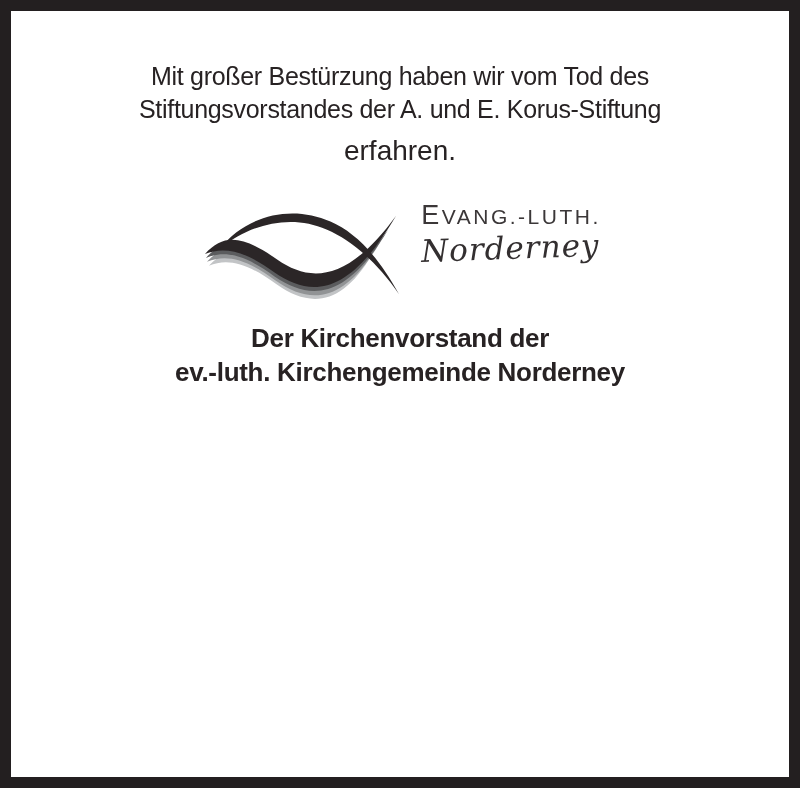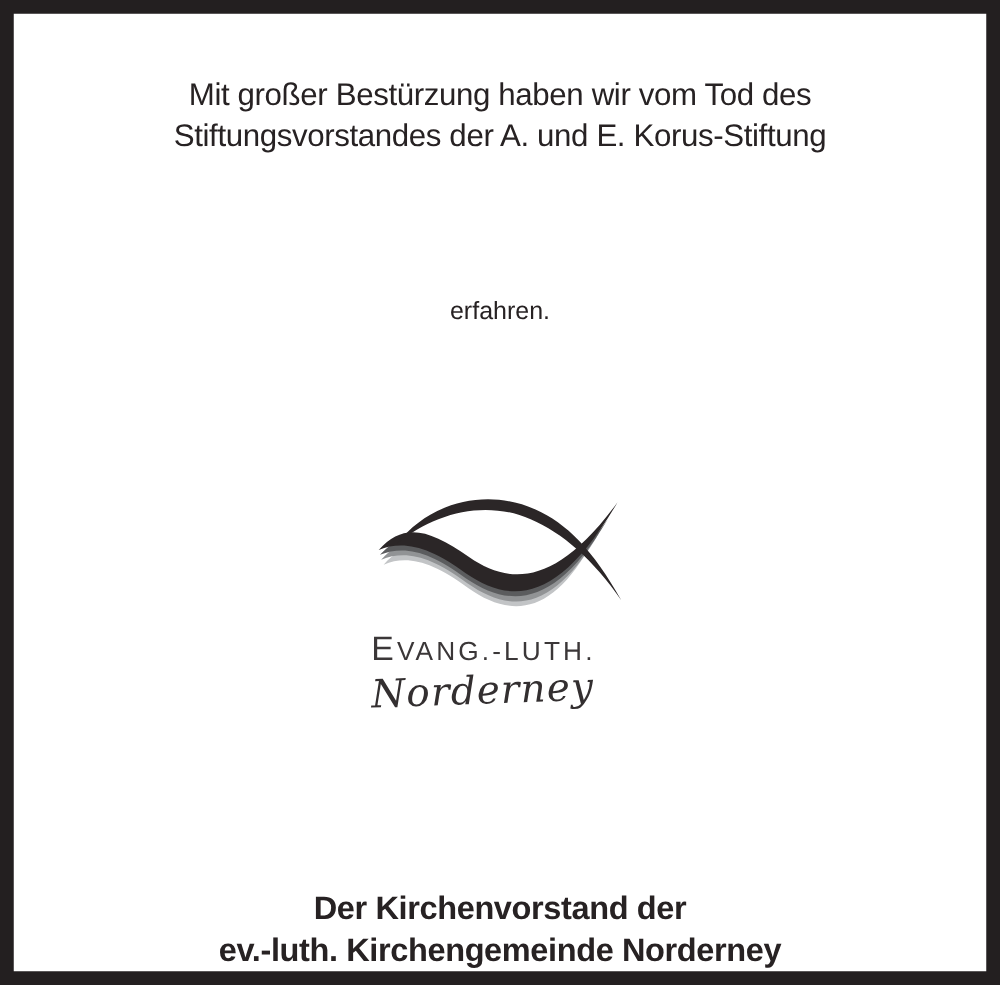--- a/index.html
+++ b/index.html
@@ -16,21 +16,20 @@
     overflow: hidden;
   }
 
   .inner {
     width: 100%;
     height: 100%;
     display: flex;
     flex-direction: column;
     align-items: center;
     text-align: center;
-    justify-content: space-between;
   }
 
   .pre { white-space: pre-line; }
 
   .intro {
     margin-top: 49px;
     font-size: 25px;
     line-height: 33px;
     letter-spacing: -0.3px;
   }
@@ -38,37 +37,36 @@
   .deceased-name {
     margin: 24px 0 0 0;
     font-size: 50px;
     line-height: 60px;
     font-weight: bold;
     letter-spacing: -0.5px;
   }
 
   .after-name {
     margin-top: 8px;
-    font-size: 20px;
+    font-size: 28px;
     line-height: 33px;
   }
 
   .para {
     margin: 16px 0 0 0;
     font-size: 25px;
     line-height: 33px;
     letter-spacing: -0.3px;
   }
   .para.first { margin-top: 18px; }
 
   
   .logo {
-    margin-top: 20px;
+    margin-top: 32px;
     display: flex;
-    flex-direction: column;
     align-items: flex-start;
     justify-content: center;
     gap: 16px;
   }
   .fish { display: block; margin-top: 4px; }
 
   .logo-text {
     text-align: left;
     color: #3b3738;
     padding-top: 2px;
@@ -87,21 +85,21 @@
     font-size: 31px;
     line-height: 36px;
     letter-spacing: 1px;
     transform: rotate(-2deg);
     transform-origin: left center;
     margin-top: 2px;
     color: #332f30;
   }
 
   .signature {
-    margin-top: 36px;
+    margin-top: 20px;
     font-size: 26px;
     line-height: 34px;
     font-weight: bold;
     letter-spacing: -0.3px;
   }
 </style>
 </head>
 <body>
 
 <div class="page">

